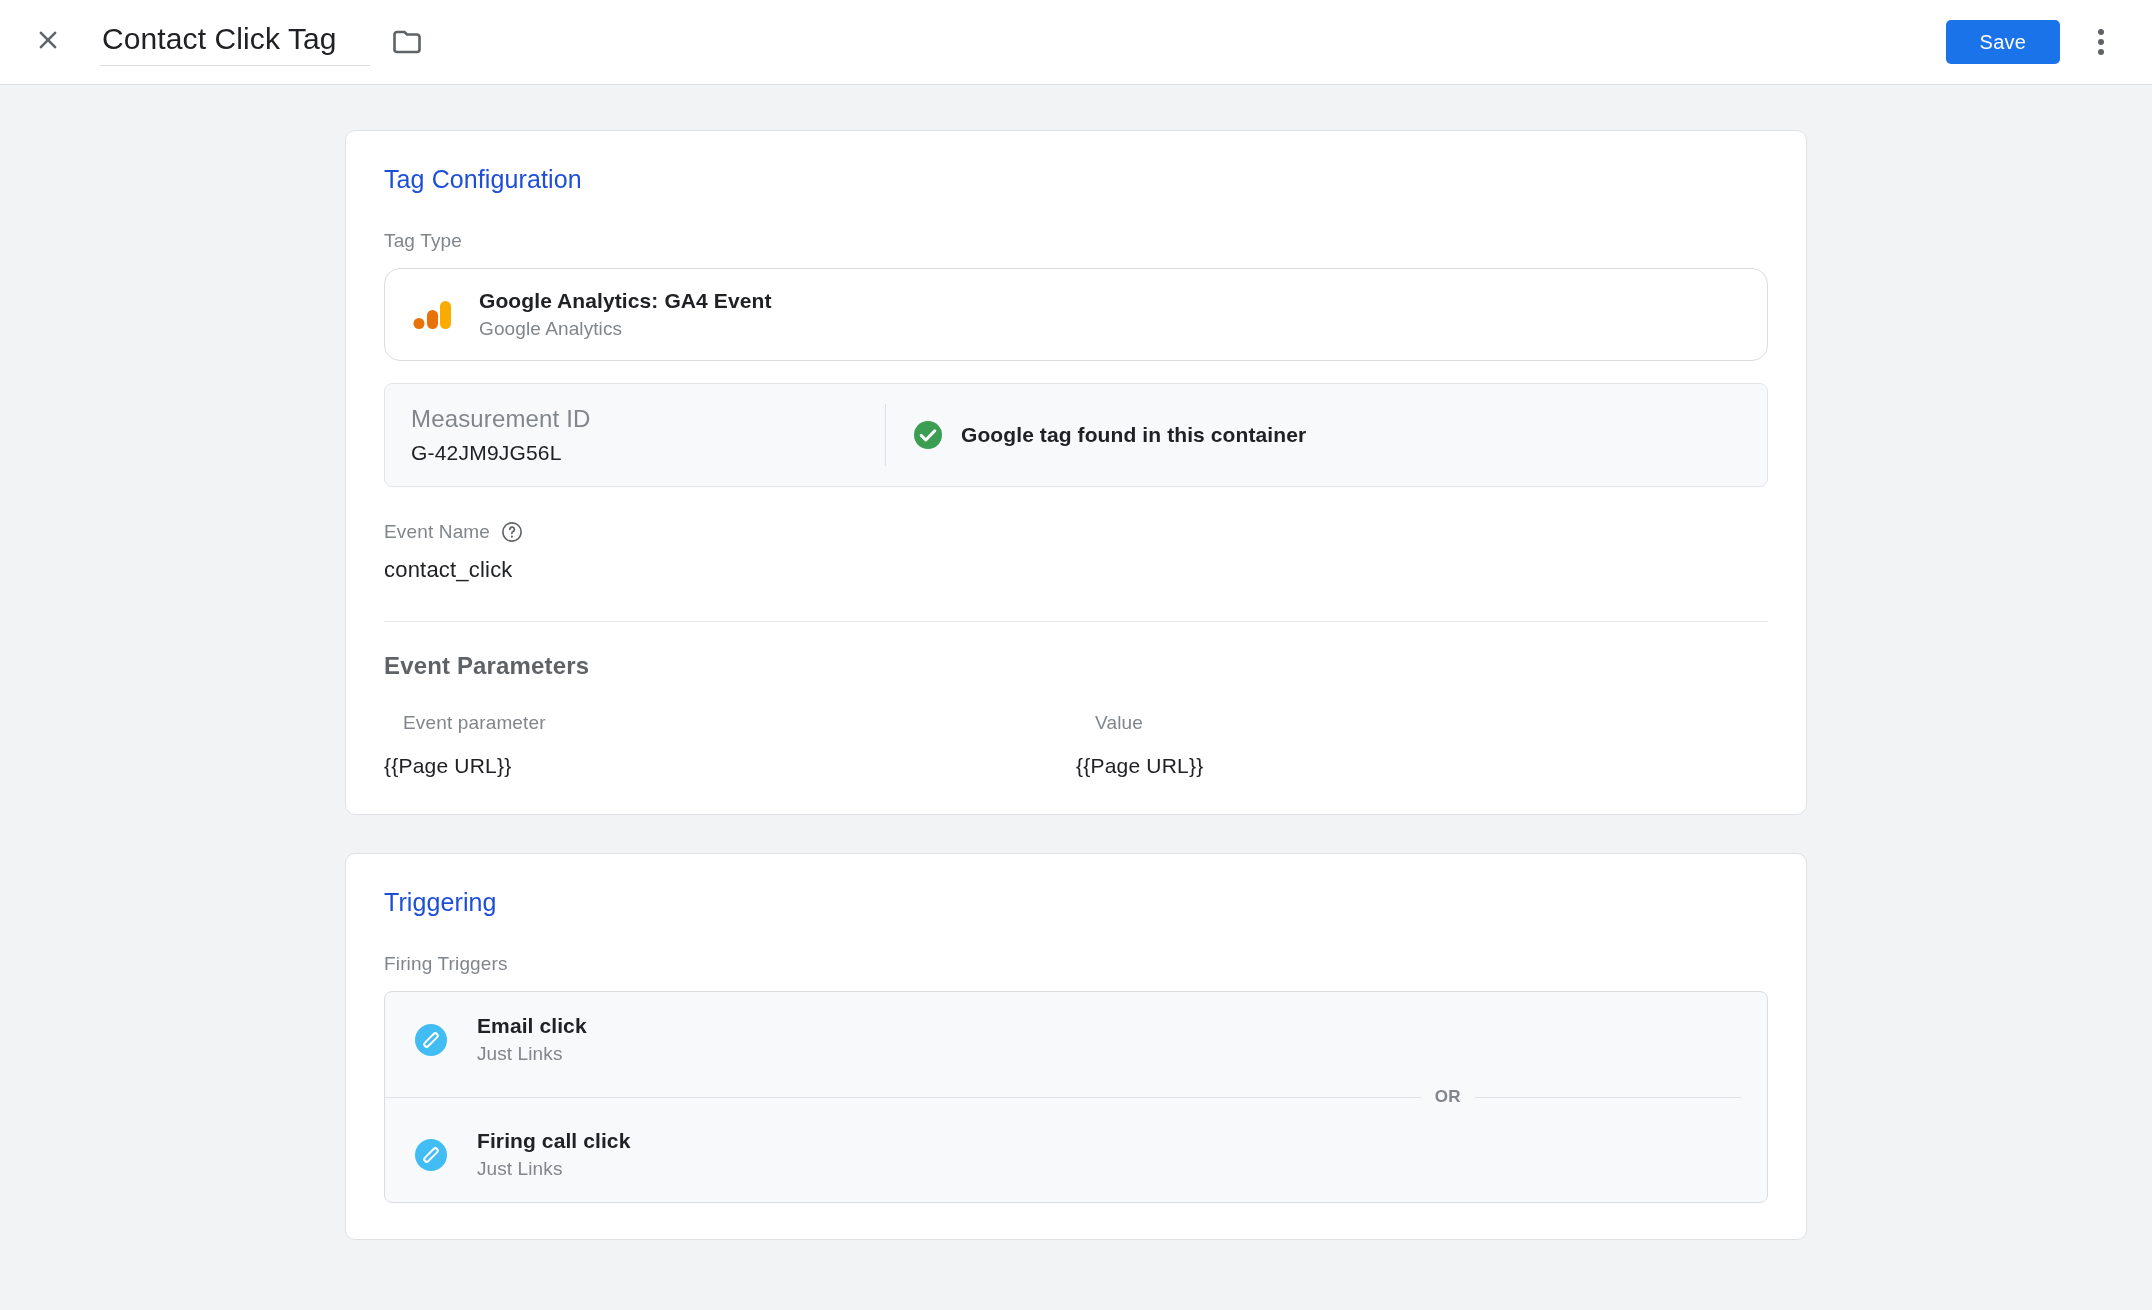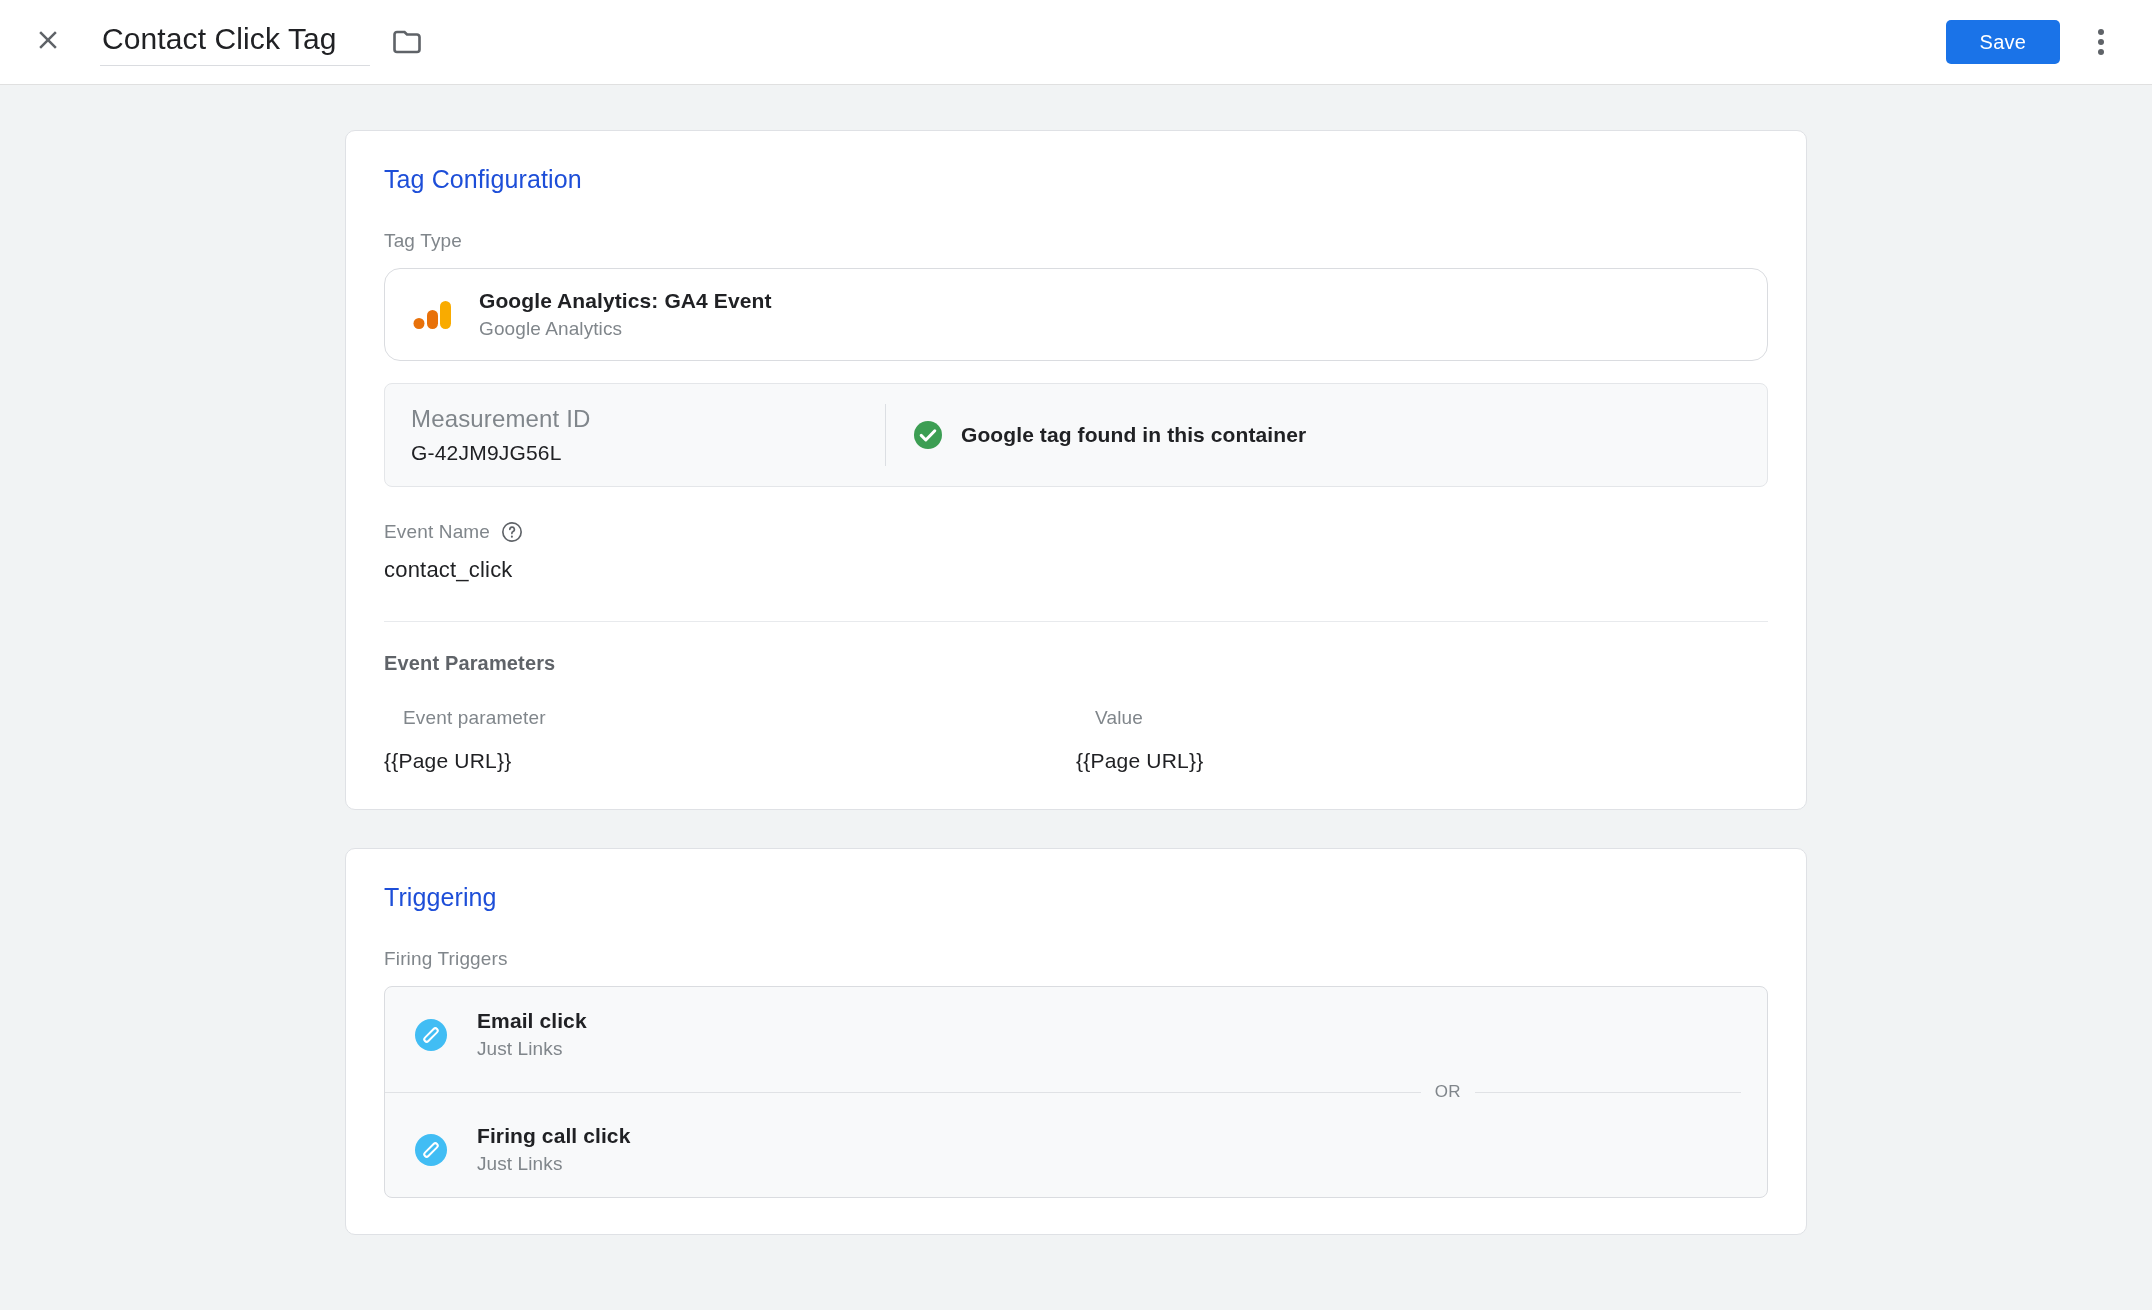--- a/index.html
+++ b/index.html
@@ -200,21 +200,21 @@
 
   .section-divider {
     height: 1px;
     background: #e8eaed;
     margin: 32px 0 0 0;
   }
 
   
   .event-params { margin-top: 30px; }
   .params-heading {
-    font-size: 20px;
+    font-size: 24px;
     color: #5f6368;
     font-weight: bold;
     letter-spacing: 0.15px;
     margin-bottom: 32px;
   }
   .params-table { width: 100%; }
   .params-row { display: flex; }
   .params-col { flex: 0 0 50%; padding-right: 30px; }
   .params-col .col-head {
     font-size: 19px;
@@ -258,20 +258,21 @@
   .trigger-text .secondary {
     font-size: 19px;
     color: #80868b;
     letter-spacing: 0.1px;
   }
   .or-divider {
     display: flex;
     align-items: center;
     gap: 14px;
     padding: 0 26px 0 0;
+    font-weight: bold;
   }
   .or-divider .line { height: 1px; background: #e0e2e5; flex: 1; }
   .or-divider .line.right { flex: 0 0 calc(100% - 1090px); min-width: 120px; }
   .or-divider .or-text {
     font-size: 17px;
     color: #80868b;
     letter-spacing: 0.4px;
   }
 </style>
 </head>

